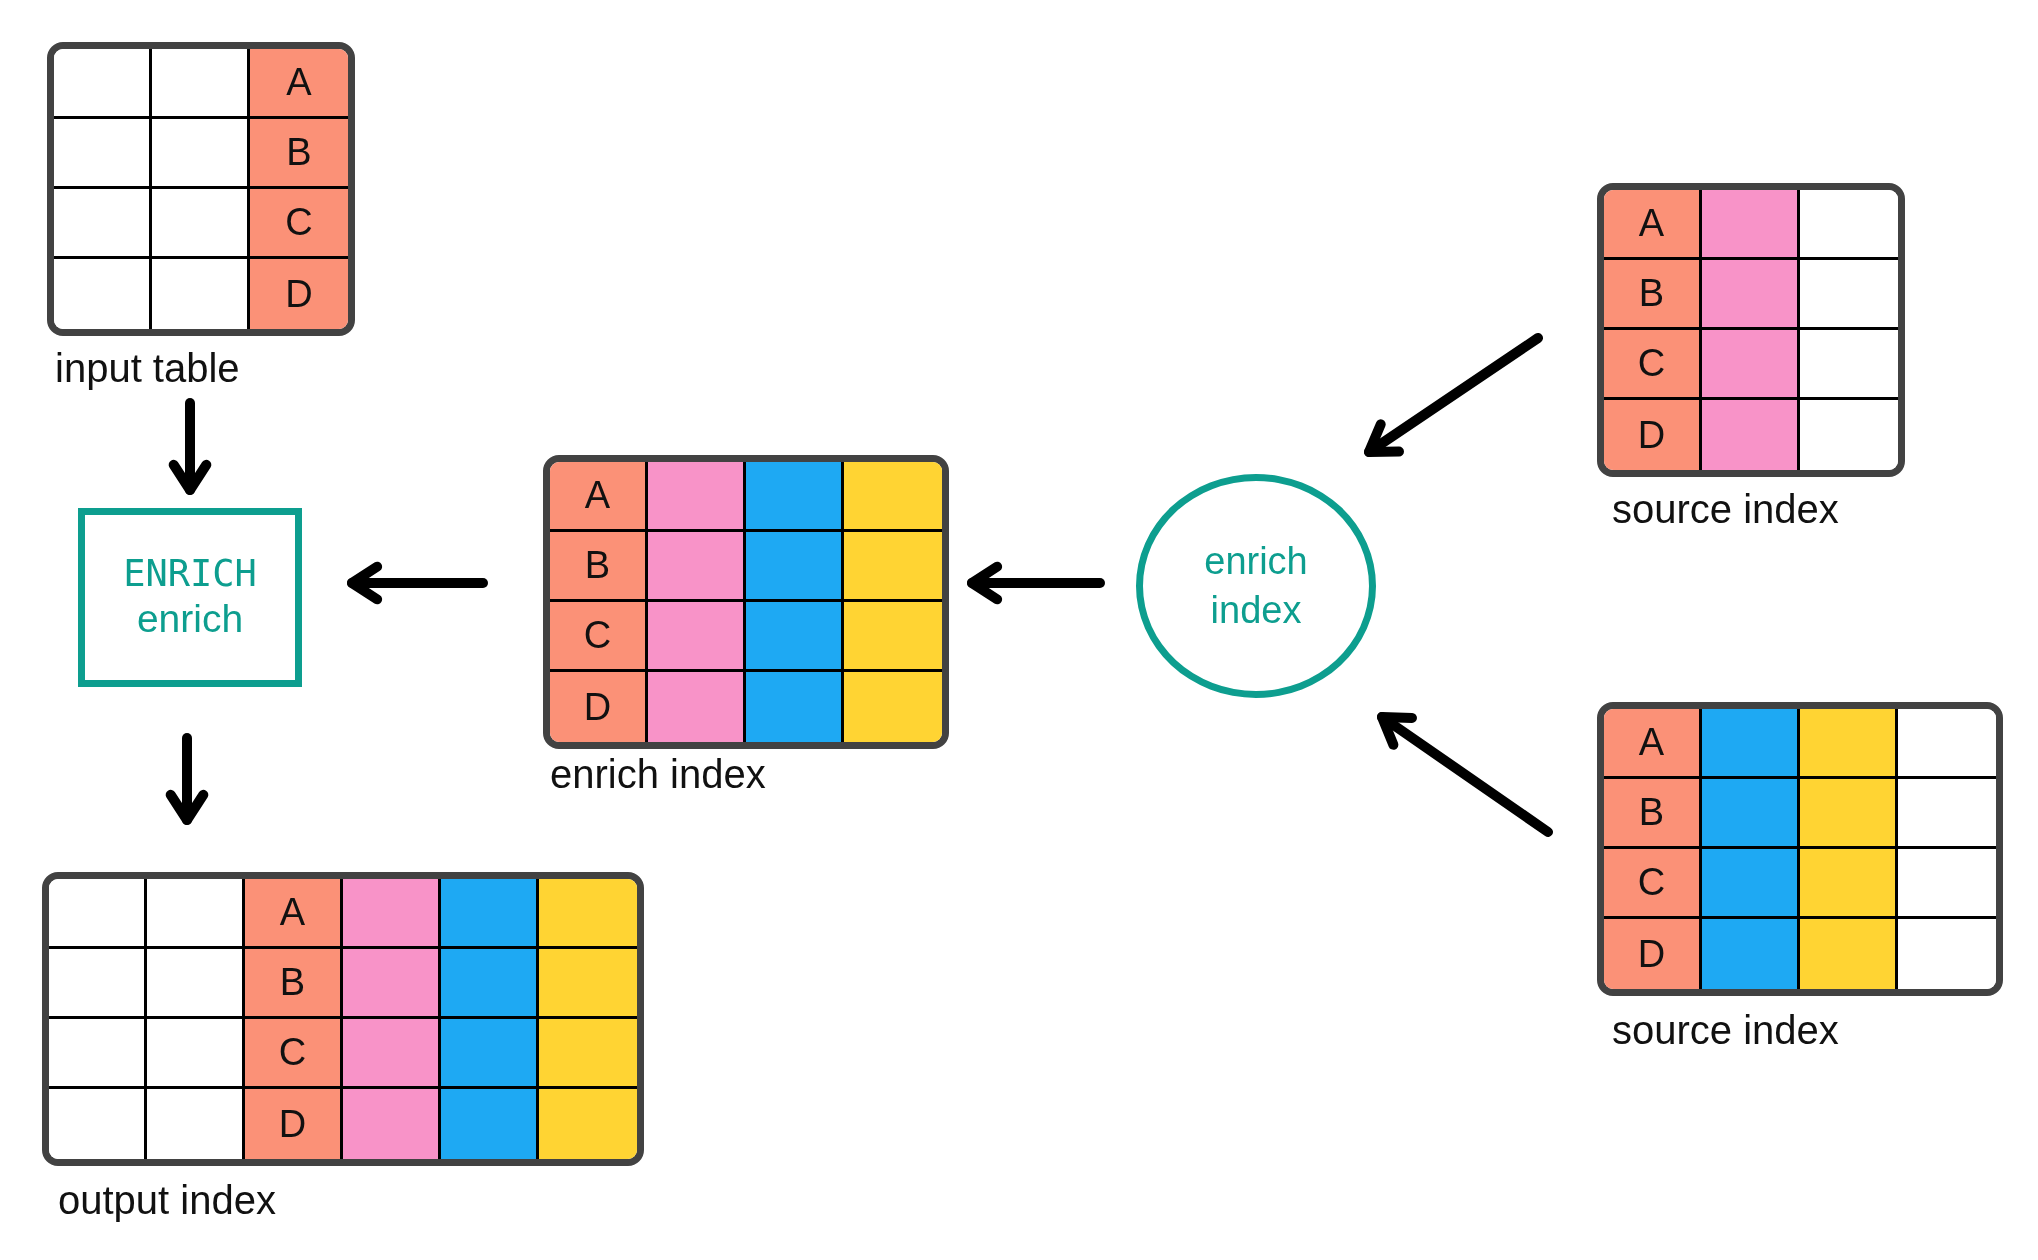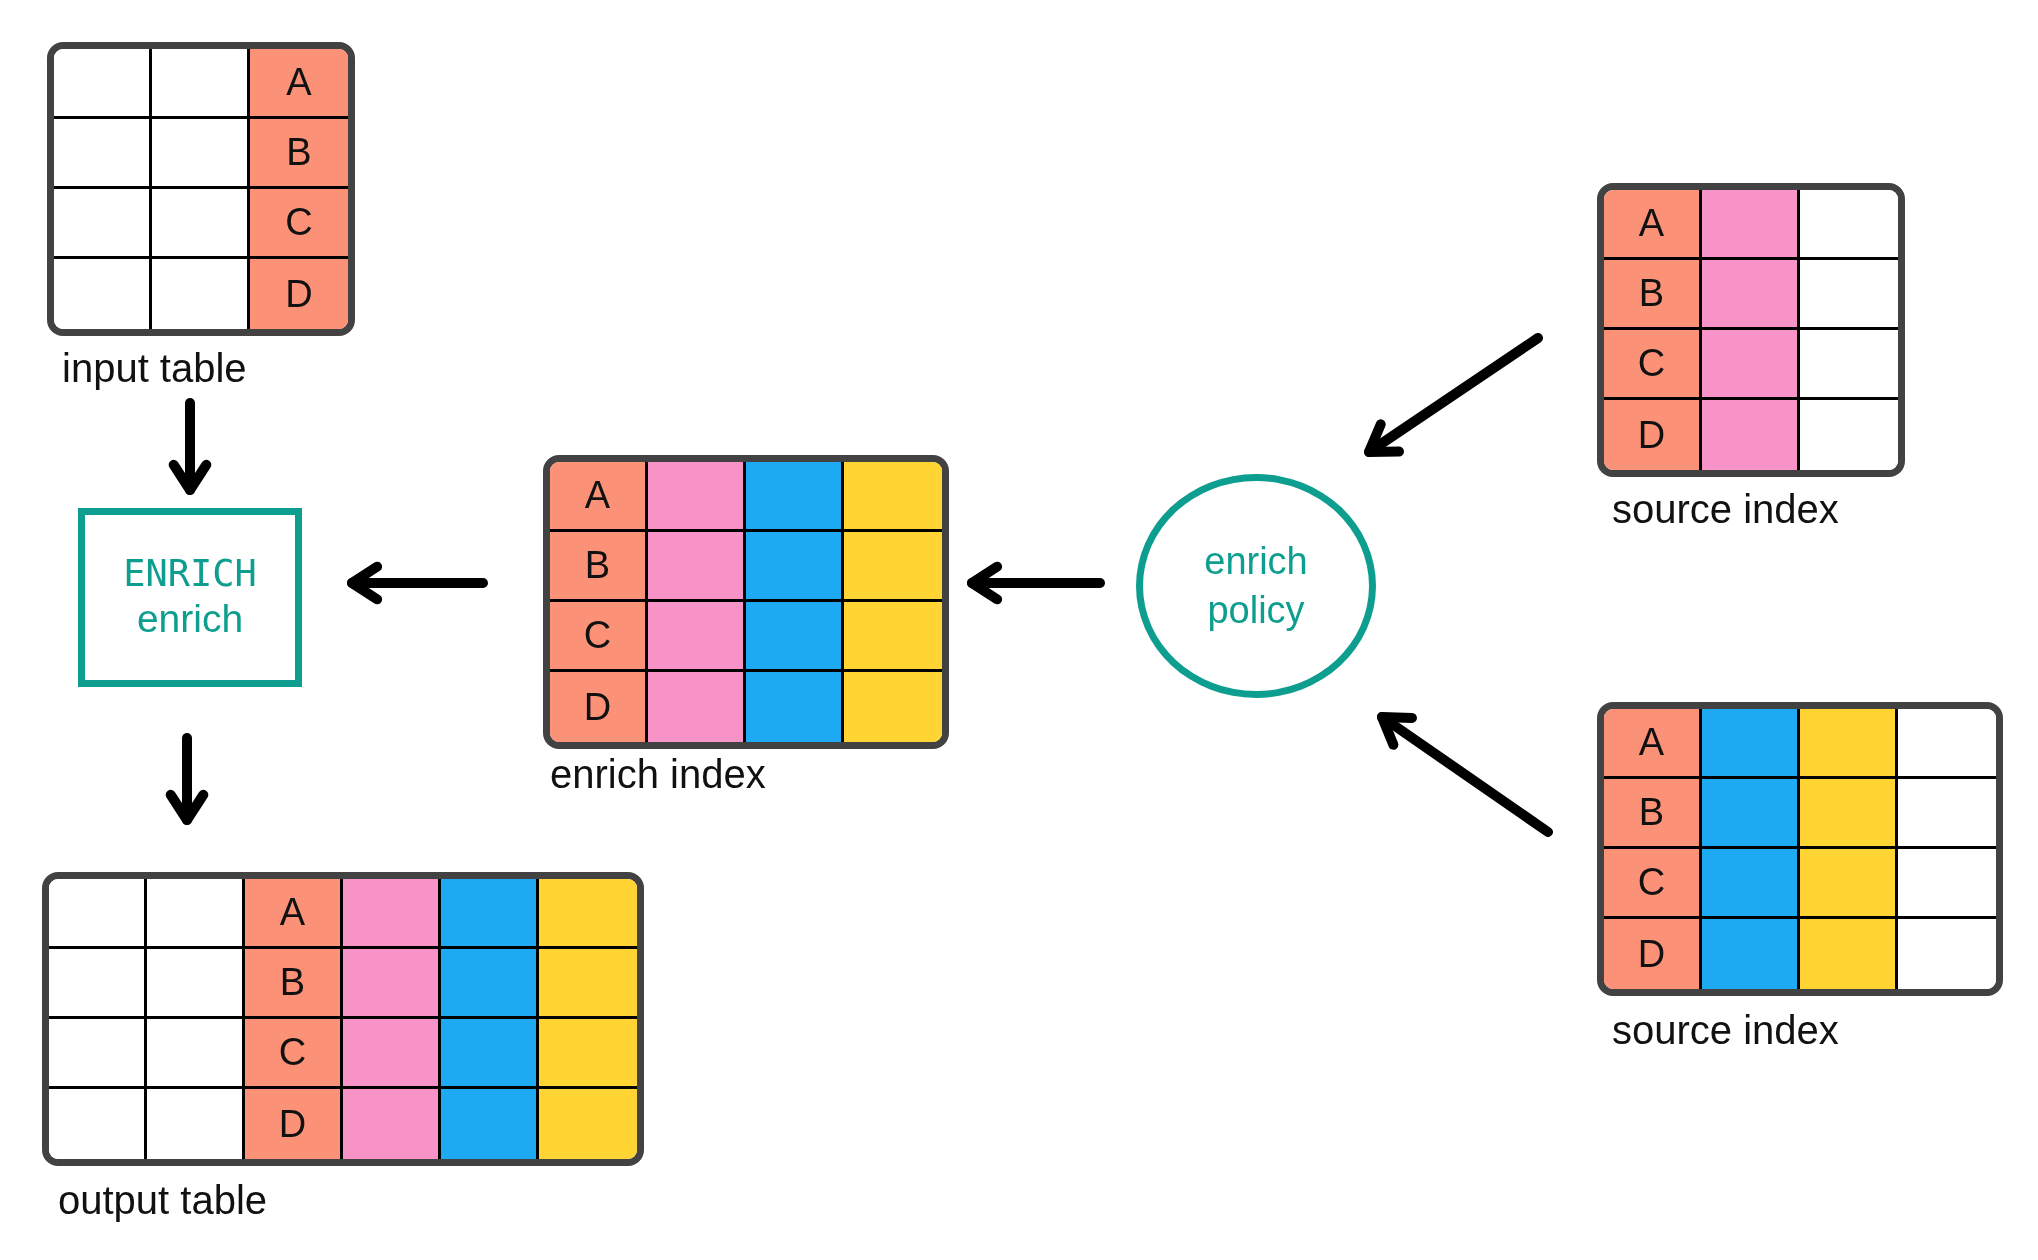--- a/index.html
+++ b/index.html
@@ -126,21 +126,21 @@
           <div class="dcell" style="background: rgb(255, 255, 255);"></div>
           <div class="dcell last-col" style="background: rgb(251, 145, 119);">B</div>
           <div class="dcell" style="background: rgb(255, 255, 255);"></div>
           <div class="dcell" style="background: rgb(255, 255, 255);"></div>
           <div class="dcell last-col" style="background: rgb(251, 145, 119);">C</div>
           <div class="dcell last-row" style="background: rgb(255, 255, 255);"></div>
           <div class="dcell last-row" style="background: rgb(255, 255, 255);"></div>
           <div class="dcell last-col last-row" style="background: rgb(251, 145, 119);">D</div>
         </div>
       </div>
-      <div class="tlabel" style="left: 62px; top: 346px;">input table</div>
+      <div class="tlabel" style="left: 55px; top: 346px;">input table</div>
       <div class="dtable" style="left: 543px; top: 455px; border-color: rgb(66, 66, 66);">
         <div class="dgrid" style="grid-template-columns: repeat(4, 98px); grid-template-rows: repeat(4, 70px);">
           <div class="dcell" style="background: rgb(251, 145, 119);">A</div>
           <div class="dcell" style="background: rgb(248, 147, 200);"></div>
           <div class="dcell" style="background: rgb(30, 169, 243);"></div>
           <div class="dcell last-col" style="background: rgb(255, 212, 51);"></div>
           <div class="dcell" style="background: rgb(251, 145, 119);">B</div>
           <div class="dcell" style="background: rgb(248, 147, 200);"></div>
           <div class="dcell" style="background: rgb(30, 169, 243);"></div>
           <div class="dcell last-col" style="background: rgb(255, 212, 51);"></div>
@@ -176,21 +176,21 @@
           <div class="dcell" style="background: rgb(30, 169, 243);"></div>
           <div class="dcell last-col" style="background: rgb(255, 212, 51);"></div>
           <div class="dcell last-row" style="background: rgb(255, 255, 255);"></div>
           <div class="dcell last-row" style="background: rgb(255, 255, 255);"></div>
           <div class="dcell last-row" style="background: rgb(251, 145, 119);">D</div>
           <div class="dcell last-row" style="background: rgb(248, 147, 200);"></div>
           <div class="dcell last-row" style="background: rgb(30, 169, 243);"></div>
           <div class="dcell last-col last-row" style="background: rgb(255, 212, 51);"></div>
         </div>
       </div>
-      <div class="tlabel" style="left: 58px; top: 1178px;">output table</div>
+      <div class="tlabel" style="left: 58px; top: 1178px;">output index</div>
       <div class="dtable" style="left: 1597px; top: 183px; border-color: rgb(66, 66, 66);">
         <div class="dgrid" style="grid-template-columns: repeat(3, 98px); grid-template-rows: repeat(4, 70px);">
           <div class="dcell" style="background: rgb(251, 145, 119);">A</div>
           <div class="dcell" style="background: rgb(248, 147, 200);"></div>
           <div class="dcell last-col" style="background: rgb(255, 255, 255);"></div>
           <div class="dcell" style="background: rgb(251, 145, 119);">B</div>
           <div class="dcell" style="background: rgb(248, 147, 200);"></div>
           <div class="dcell last-col" style="background: rgb(255, 255, 255);"></div>
           <div class="dcell" style="background: rgb(251, 145, 119);">C</div>
           <div class="dcell" style="background: rgb(248, 147, 200);"></div>
@@ -224,16 +224,16 @@
       <div class="tlabel" style="left: 1612px; top: 1008px;">source index</div>
     </div>
 
   <div class="cmd-box" style="border-color: rgb(13, 158, 143);">
     <div class="cmd-line-mono" style="color: rgb(13, 158, 143);">ENRICH</div>
     <div class="cmd-line-sans" style="color: rgb(13, 158, 143);">enrich</div>
   </div>
 
   <div class="policy-circle" style="border-color: rgb(13, 158, 143);">
     <div class="policy-line" style="color: rgb(13, 158, 143);">enrich</div>
-    <div class="policy-line" style="color: rgb(13, 158, 143);">policy</div>
+    <div class="policy-line" style="color: rgb(13, 158, 143);">index</div>
   </div>
 
 </div>
 
 </body></html>

